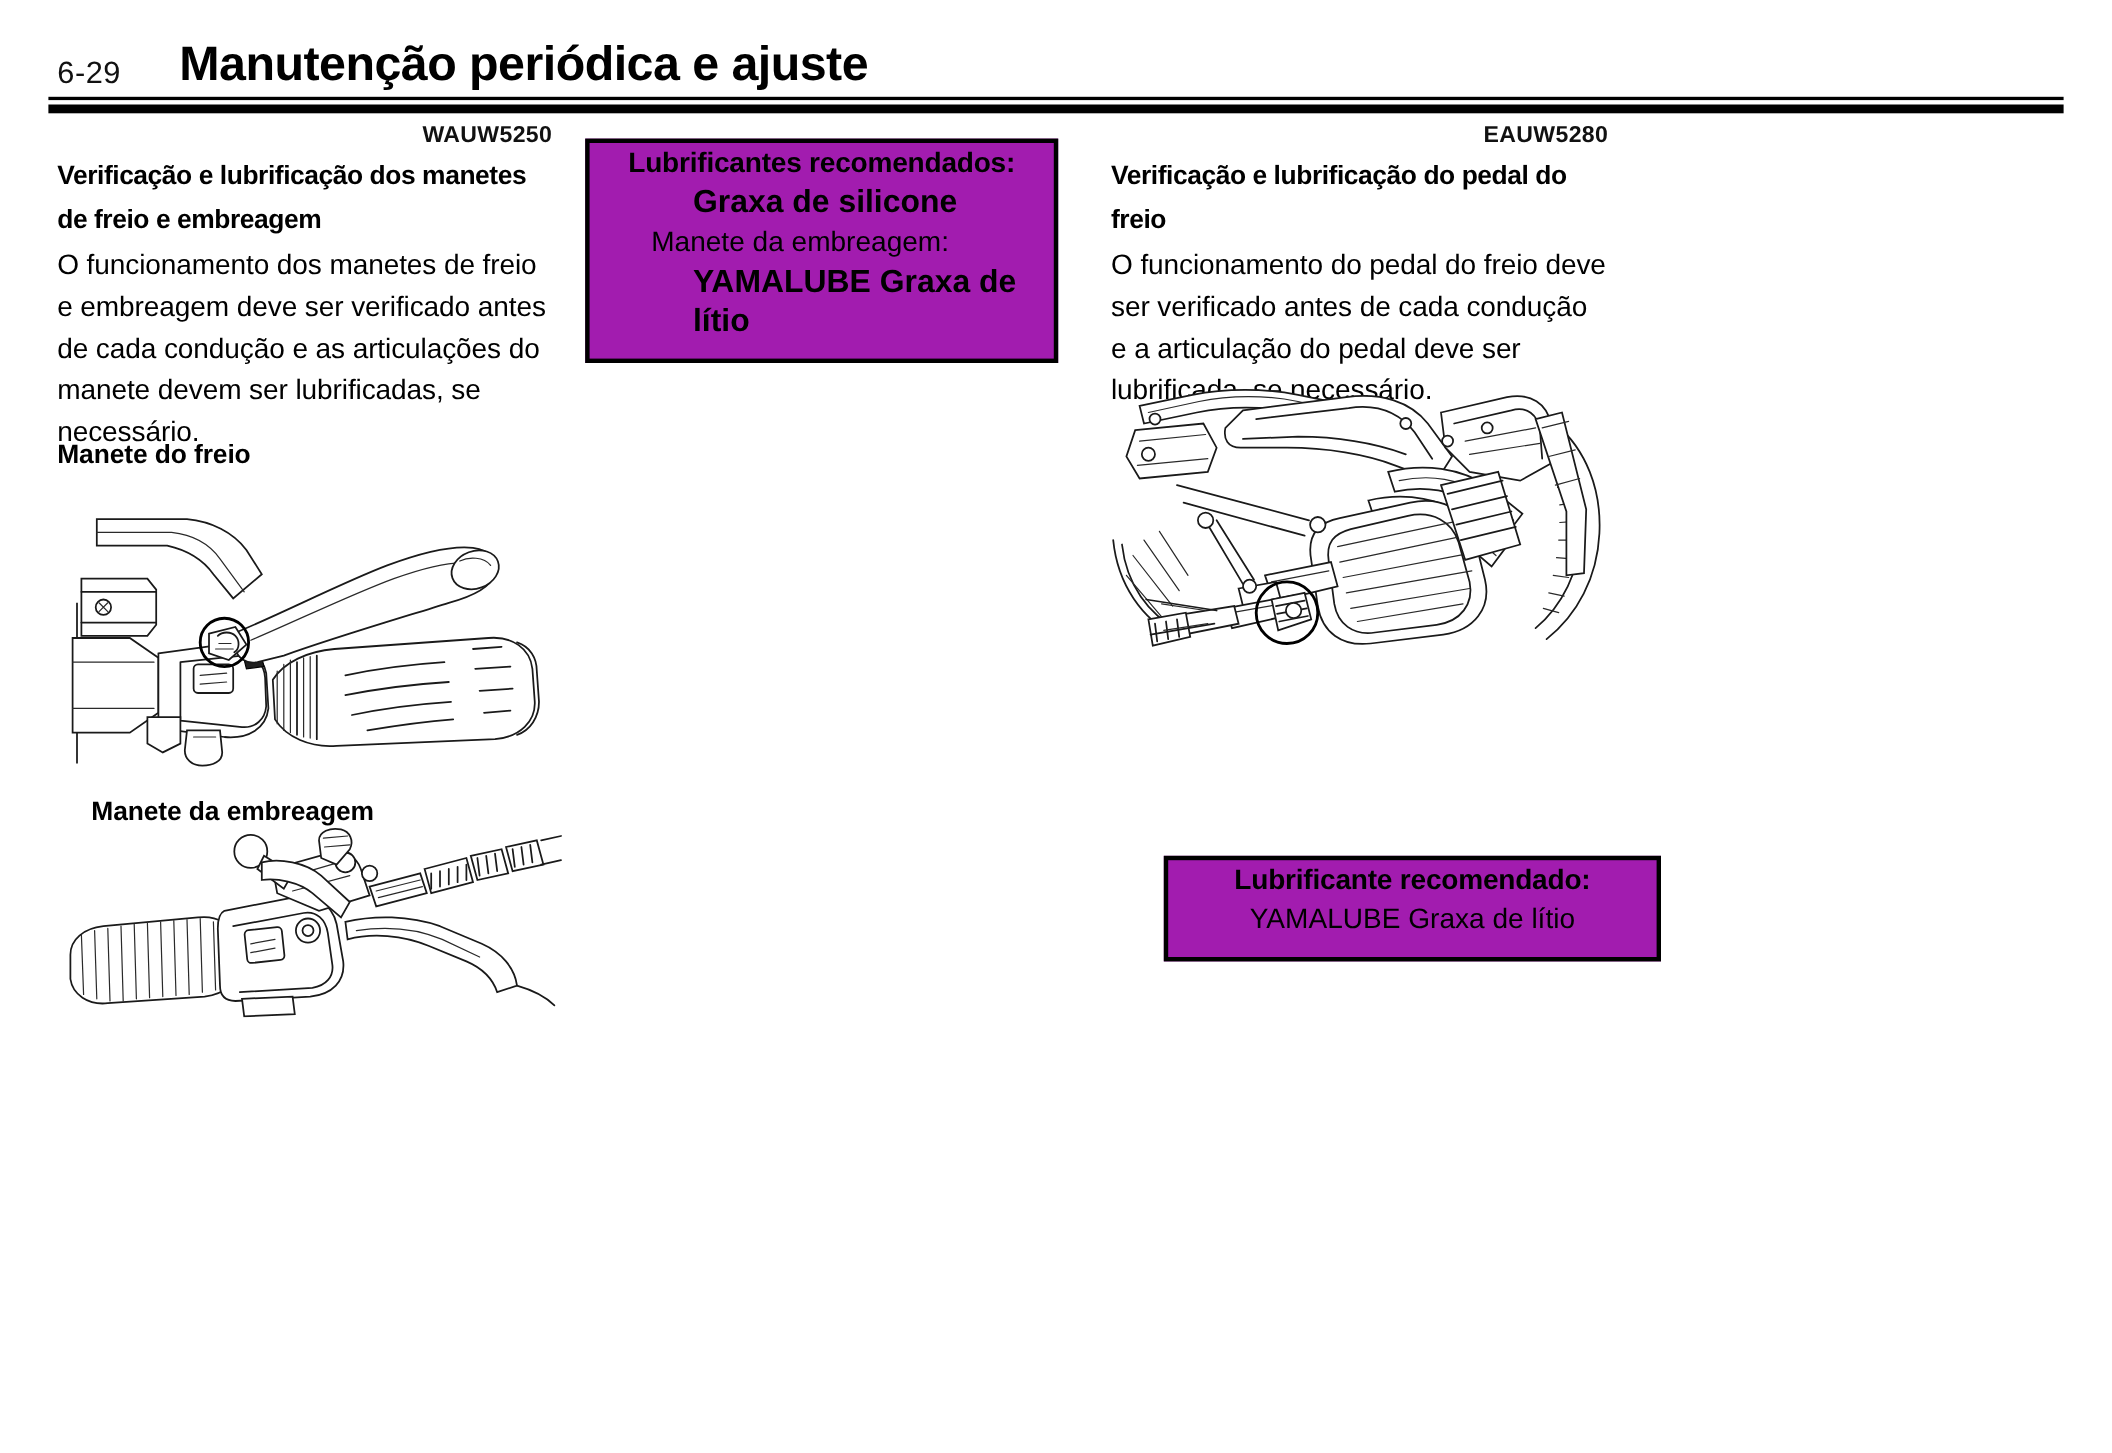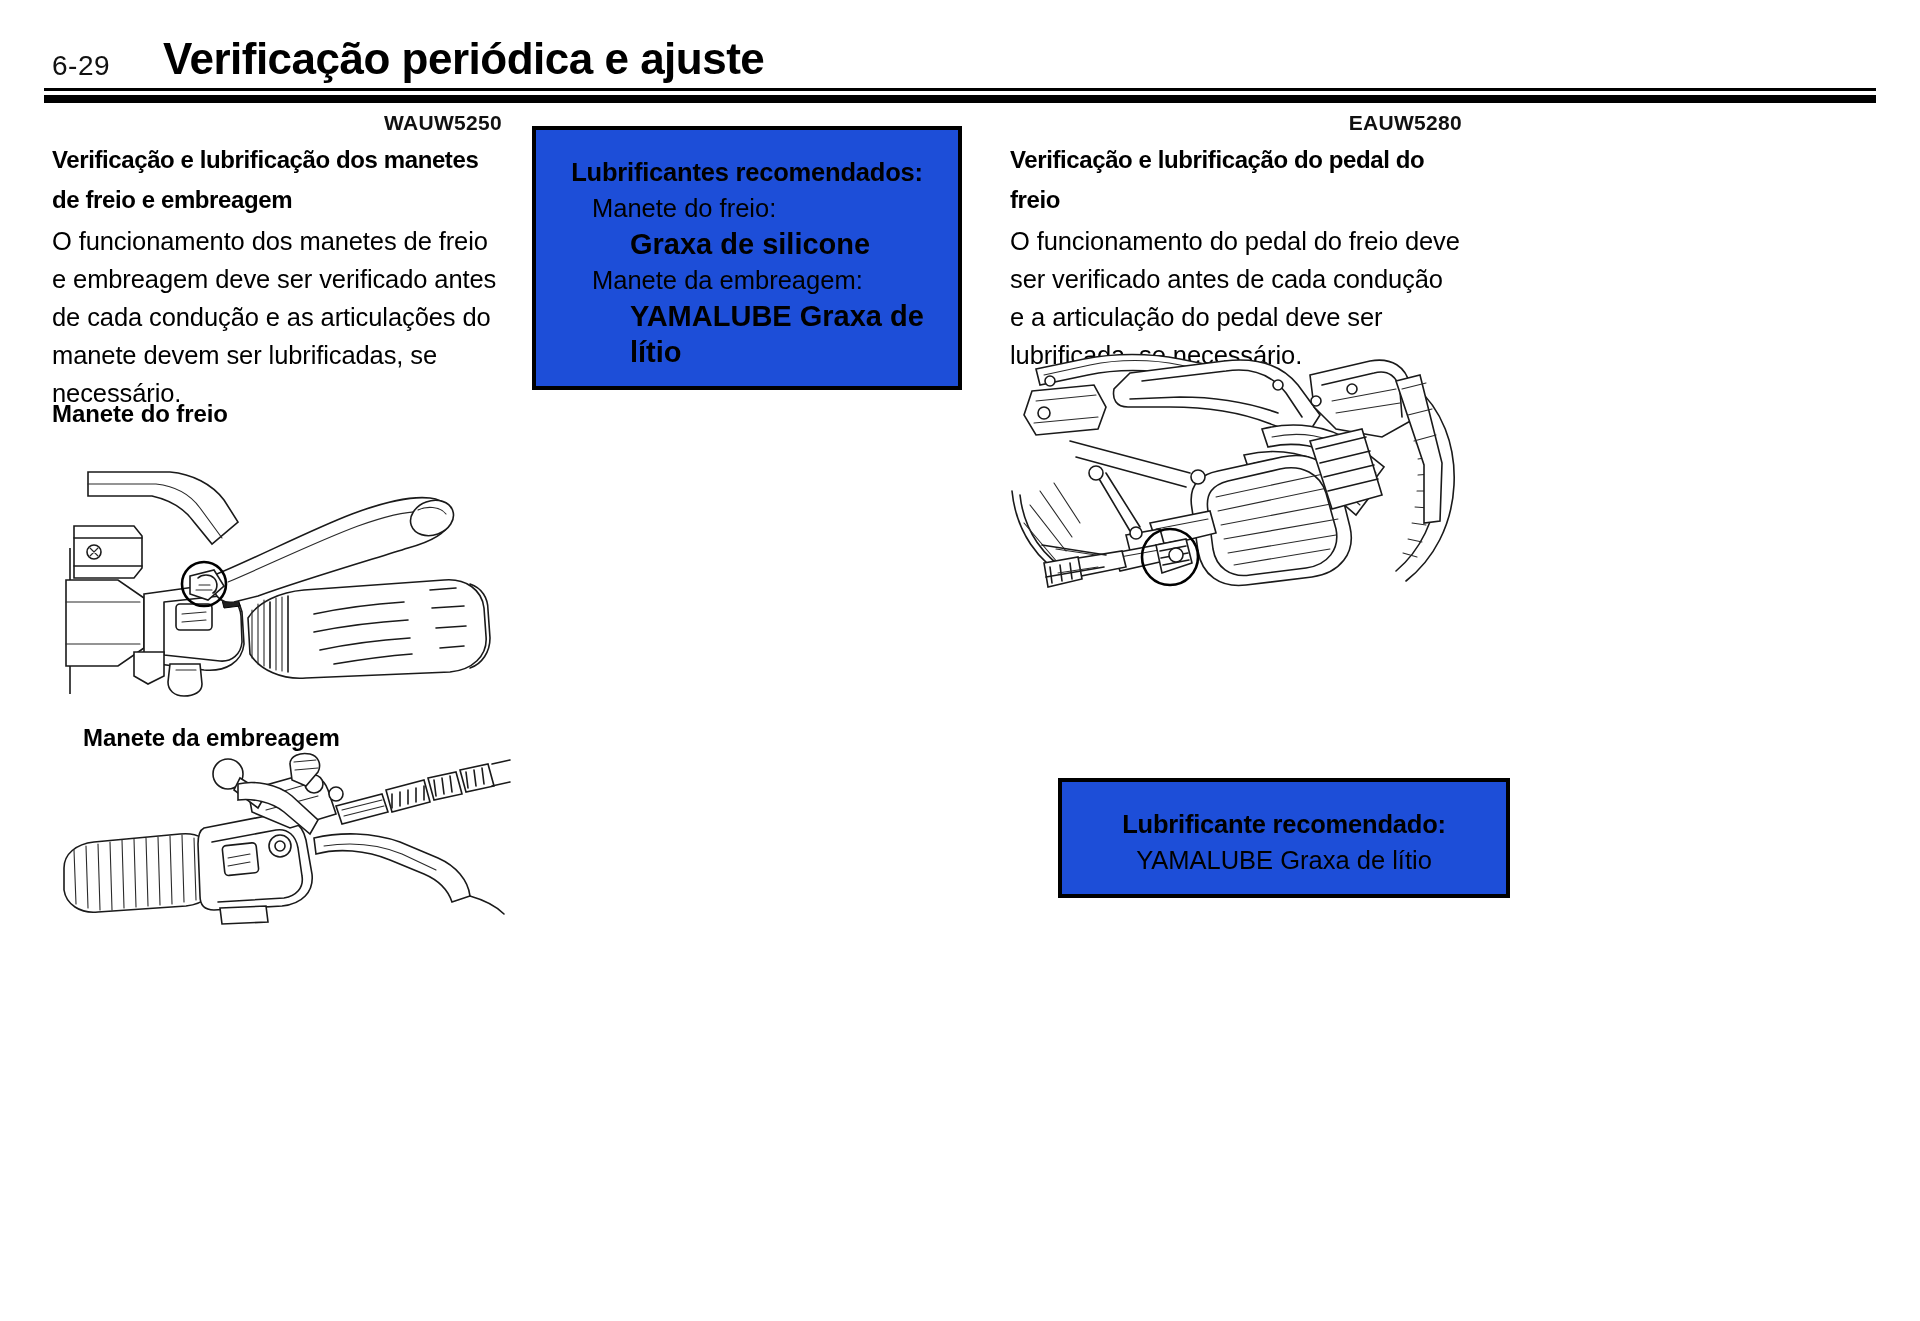--- a/index.html
+++ b/index.html
@@ -54,22 +54,22 @@
     letter-spacing:-0.1px;
   }
   h3.sub-title{
     margin:0;
     font-size:24px;line-height:32px;font-weight:bold;
     letter-spacing:-0.1px;
   }
 
   
   .lube-box{
-    border:4px solid #000;background:#1d4ed8;
-    padding:24px 14px 16px 14px;
+    border:4px solid #000;background:#a21caf;
+    padding:0 14px 16px 14px;
     box-sizing:border-box;
   }
   .lube-box .bx-title{
     font-size:25.5px;line-height:36px;font-weight:bold;
     text-align:center;letter-spacing:-0.2px;
   }
   .lube-box .bx-l1{
     font-size:25.5px;line-height:36px;font-weight:400;
     padding-left:42px;
   }
@@ -97,21 +97,21 @@
   .ln-t{fill:none;stroke:#2a2a2a;stroke-width:1.1;stroke-linecap:round;}
   .ln-b{fill:none;stroke:#000;stroke-width:2.6;}
   .fillw{fill:#ffffff;stroke:#1a1a1a;stroke-width:1.6;}
   .fillk{fill:#202020;stroke:#000;stroke-width:1;}
 </style>
 </head>
 <body>
 
 <div class="header">
   <div class="page-num">6-29</div>
-  <div class="page-title">Verificação periódica e ajuste</div>
+  <div class="page-title">Manutenção periódica e ajuste</div>
   <div class="rule-thin"></div>
   <div class="rule-thick"></div>
 </div>
 
 <div class="col col-left">
   <div class="refcode">WAUW5250</div>
   <h2 class="sec-title">Verificação e lubrificação dos manetes de freio e embreagem</h2>
   <p class="body">O funcionamento dos manetes de freio e embreagem deve ser verificado antes de cada condução e as articulações do manete devem ser lubrificadas, se necessário.</p>
 </div>
 
@@ -208,21 +208,20 @@
     <path class="ln" d="M414,22 L416,38 M422,20 L424,36 M430,18 L432,34"></path>
     <path class="ln" d="M440,14 L458,10"></path>
     <path class="ln" d="M440,36 L458,32"></path>
 
     <path class="ln" d="M418,146 C432,150 444,156 452,164"></path>
   </svg>
 </div>
 
 <div class="lube-box" id="lube-box-left">
   <div class="bx-title">Lubrificantes recomendados:</div>
-  <div class="bx-l1">Manete do freio:</div>
   <div class="bx-l2">Graxa de silicone</div>
   <div class="bx-l1">Manete da embreagem:</div>
   <div class="bx-l2">YAMALUBE Graxa de lítio</div>
 </div>
 
 <div class="col col-right">
   <div class="refcode">EAUW5280</div>
   <h2 class="sec-title">Verificação e lubrificação do pedal do freio</h2>
   <p class="body">O funcionamento do pedal do freio deve ser verificado antes de cada condução e a articulação do pedal deve ser lubrificada, se necessário.</p>
 </div>

